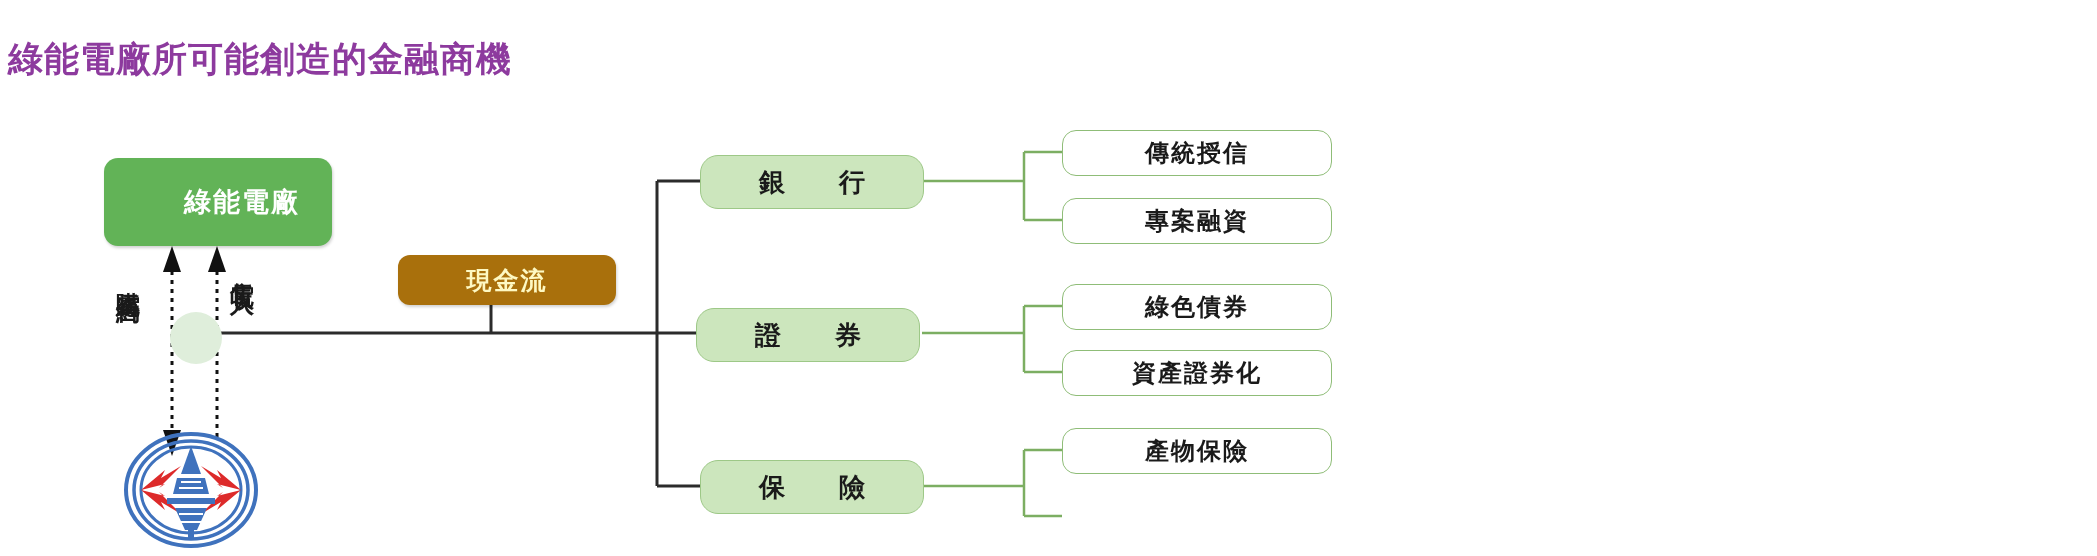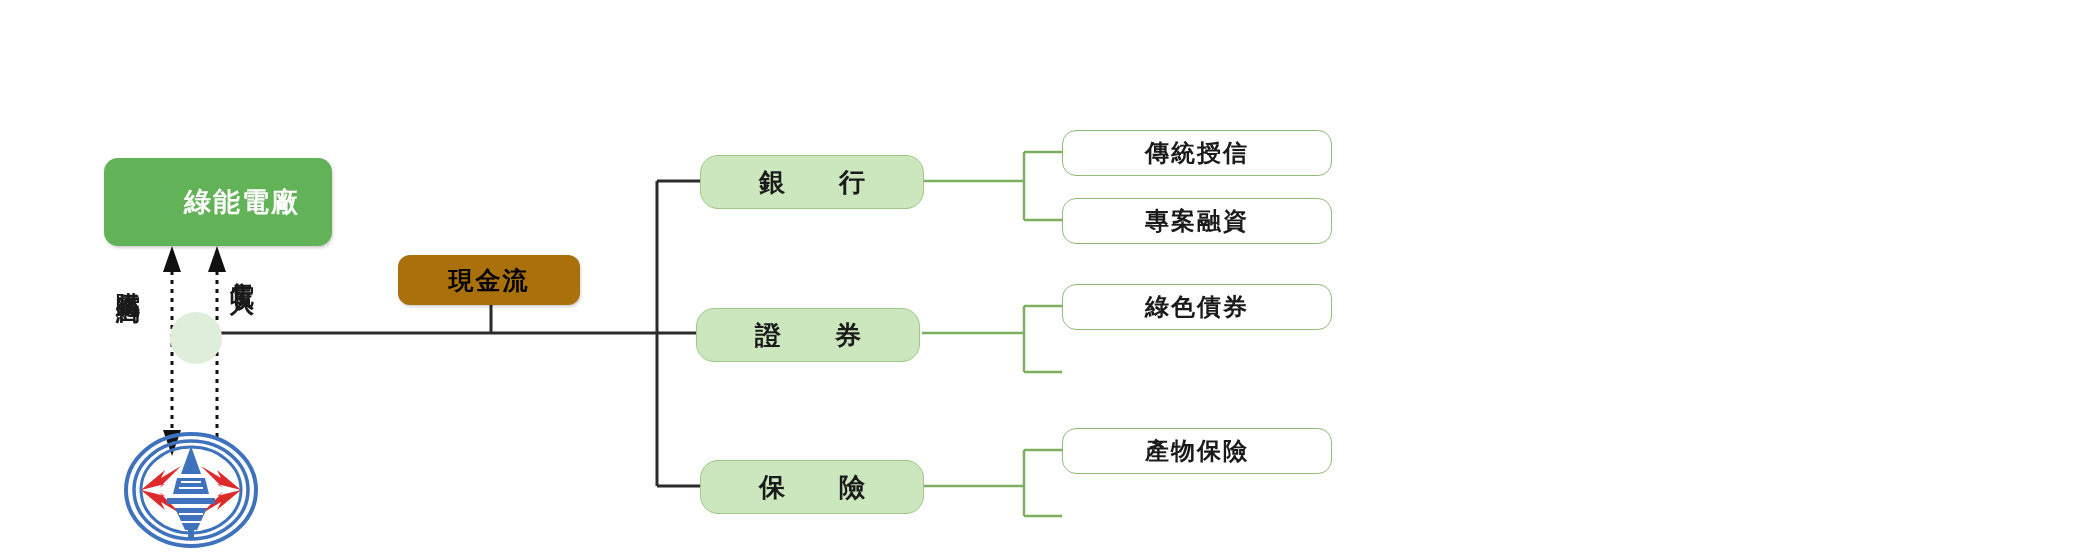--- a/index.html
+++ b/index.html
@@ -60,28 +60,28 @@
     box-shadow: 1px 2px 3px rgba(0,0,0,0.18);
     font-family: "Liberation Serif", "DejaVu Serif", serif;
     padding-left: 48px;
   }
 
   
   .cash-box {
     position: absolute;
     left: 398px;
     top: 255px;
-    width: 182px;
+    width: 218px;
     height: 50px;
     background: #a9700c;
     border-radius: 12px;
     display: flex;
     align-items: center;
     justify-content: center;
-    color: #000000;
+    color: #fef9c3;
     font-size: 25px;
     font-weight: bold;
     letter-spacing: 2px;
     box-shadow: 1px 2px 3px rgba(0,0,0,0.18);
     font-family: "Liberation Serif", "DejaVu Serif", serif;
   }
 
   
   .vlabel {
     position: absolute;
@@ -161,20 +161,21 @@
   #leaf-2 { left: 1062px; top: 284px; }
   #leaf-3 { left: 1062px; top: 350px; }
   #leaf-4 { left: 1062px; top: 428px; }
   #leaf-5 { left: 1062px; top: 494px; }
 </style>
 </head>
 <body>
 
 <div id="canvas">
 
+  <div id="page-title">綠能電廠所可能創造的金融商機</div>
 
   <svg id="wires" viewBox="0 0 2097 556" xmlns="http://www.w3.org/2000/svg">
 
     <g>
       <line x1="172" y1="262" x2="172" y2="440" stroke="#111111" stroke-width="3" stroke-dasharray="4 5"></line>
       <polygon points="172,246 163,272 181,272" fill="#111111"></polygon>
       <polygon points="172,456 163,430 181,430" fill="#111111"></polygon>
     </g>
 
     <g>
@@ -258,17 +259,18 @@
   <div class="cat-box" id="cat-secu">證　券</div>
 
   <div class="cat-box" id="cat-insu">保　險</div>
 
   <div class="leaf-box" id="leaf-0">傳統授信</div>
 
   <div class="leaf-box" id="leaf-1">專案融資</div>
 
   <div class="leaf-box" id="leaf-2">綠色債券</div>
 
+  <div class="leaf-box" id="leaf-3">資產證券化</div>
 
   <div class="leaf-box" id="leaf-4">產物保險</div>
 
 
 </div>
 
 </body></html>

